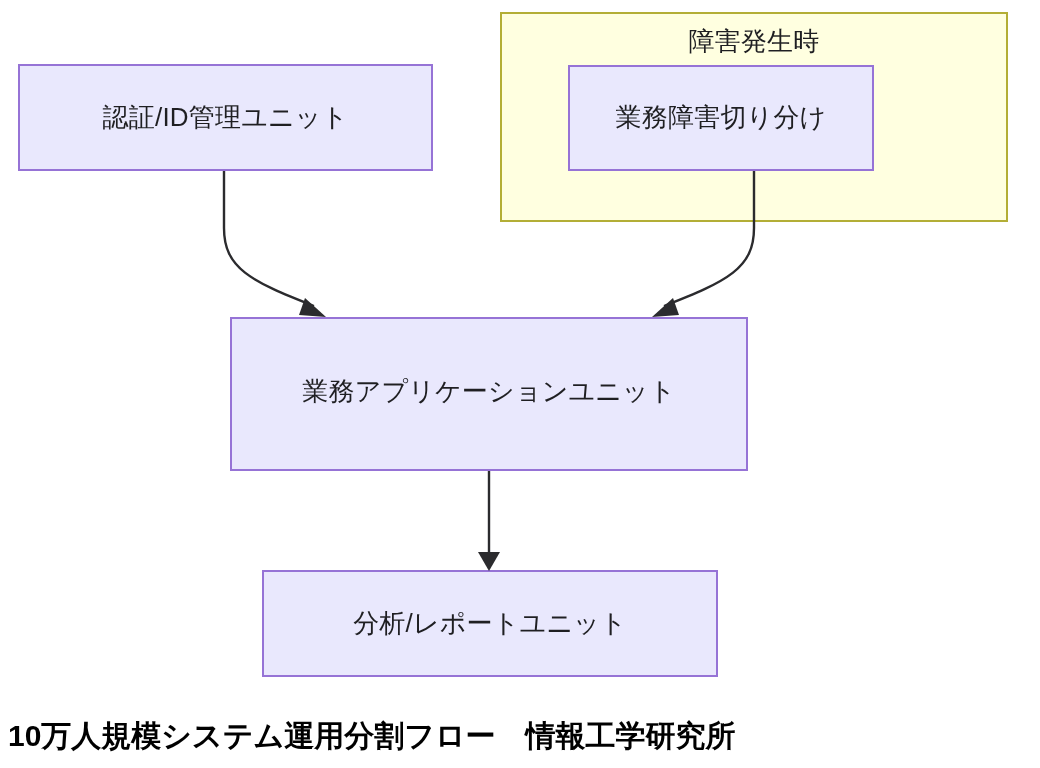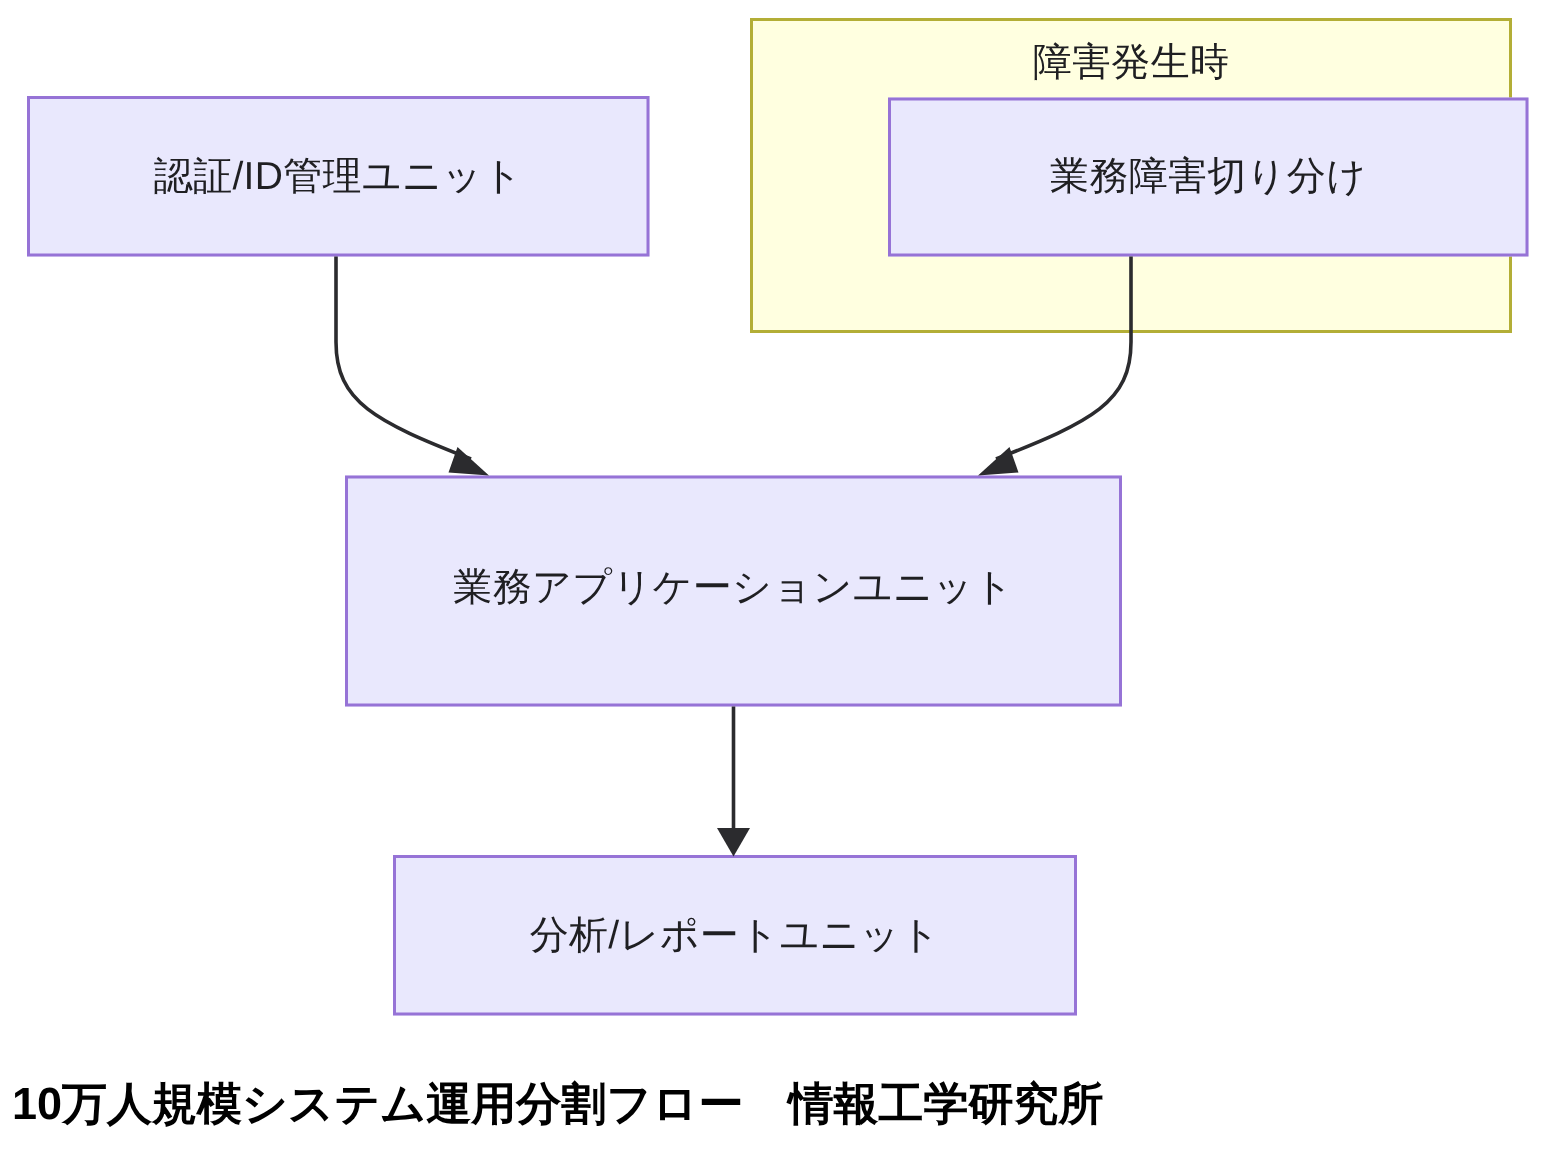--- a/index.html
+++ b/index.html
@@ -36,21 +36,21 @@
     justify-content: center;
     text-align: center;
     line-height: 1.28;
     color: #1f1f22;
     font-size: 26px;
     letter-spacing: 0.2px;
     padding: 2px 10px;
   }
 
   #node-auth   { left: 18px;  top: 64px;  width: 415px; height: 107px; }
-  #node-fault  { left: 592px; top: 65px;  width: 427px; height: 106px; }
+  #node-fault  { left: 568px; top: 65px;  width: 306px; height: 106px; }
   #node-app    { left: 230px; top: 317px; width: 518px; height: 154px; font-family: Liberation Mono, monospace; }
   #node-report { left: 262px; top: 570px; width: 456px; height: 107px; }
 
   #node-app .node-label {
     display: block;
     max-width: 440px;
   }
 
   
   #group-incident {

